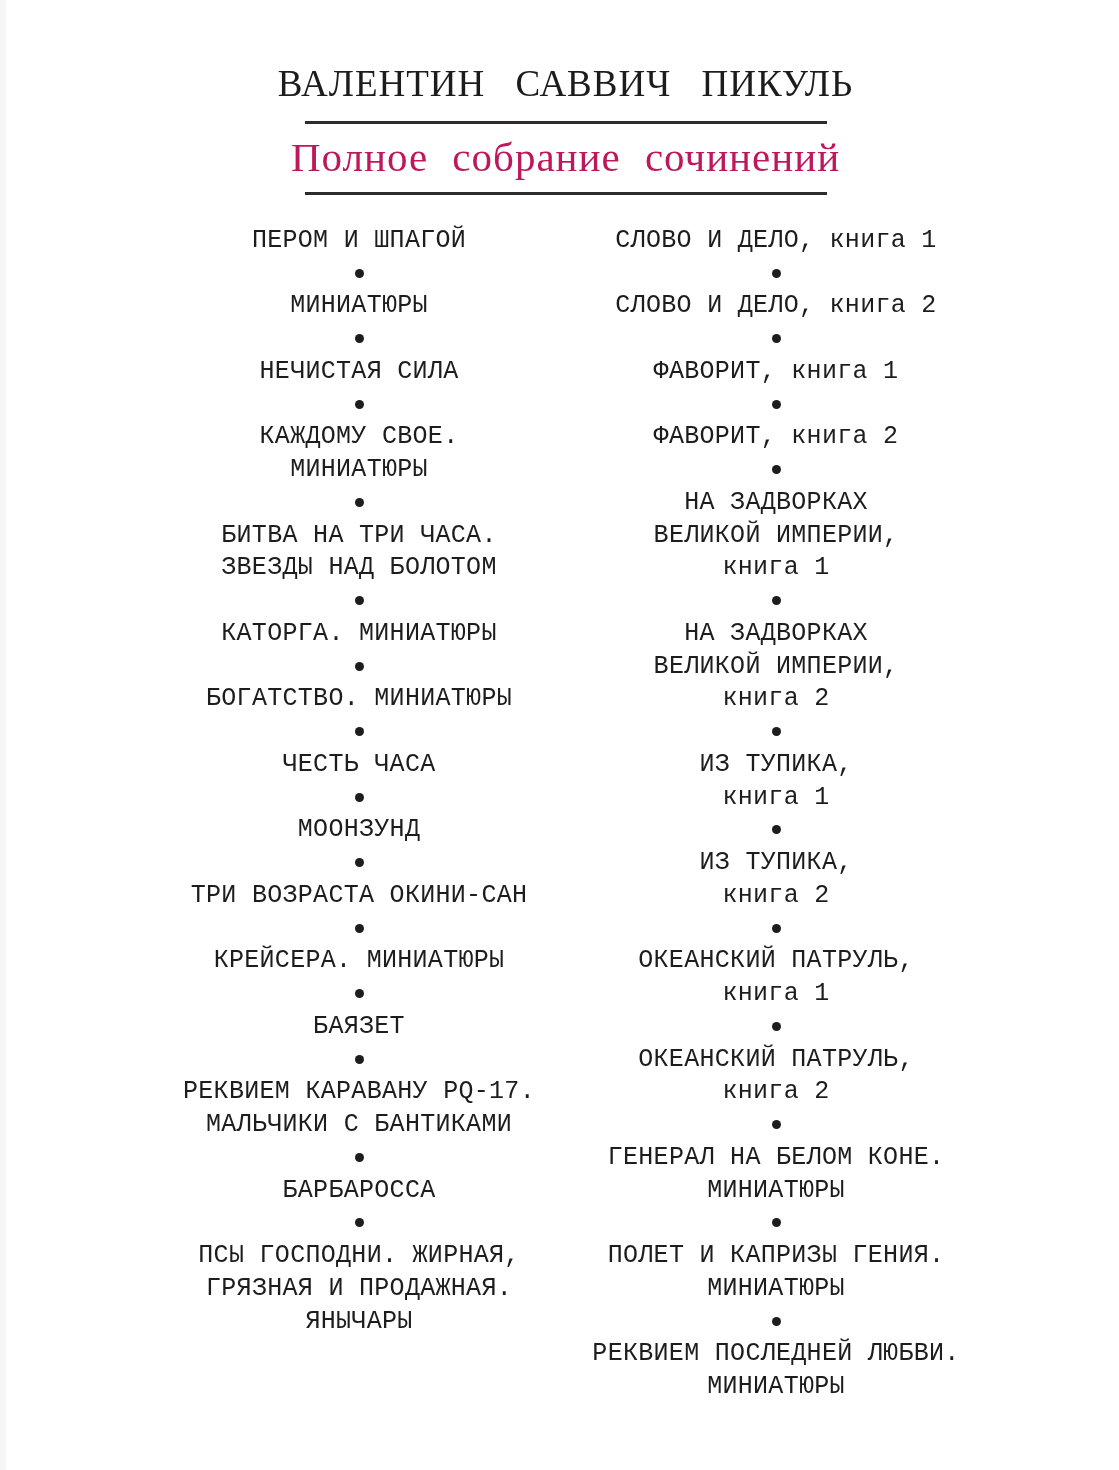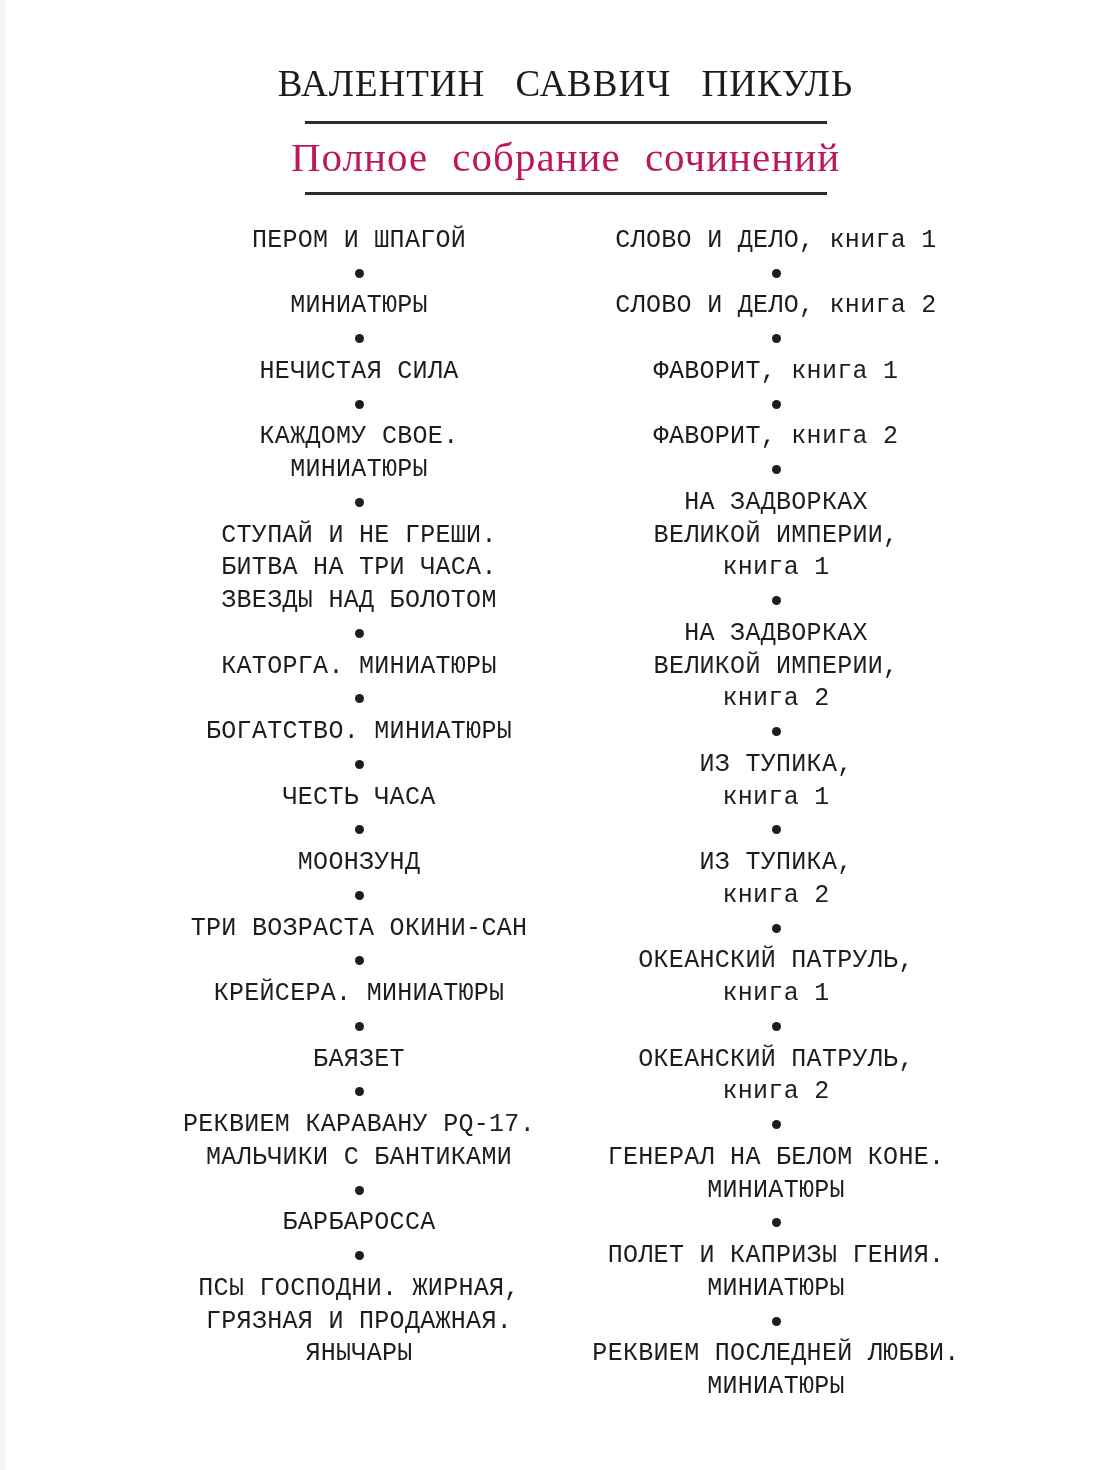--- a/index.html
+++ b/index.html
@@ -82,23 +82,20 @@
       <div class="slot">
         <span class="book-line">КАЖДОМУ СВОЕ.</span>
       </div>
       <div class="slot">
         <span class="book-line">МИНИАТЮРЫ</span>
       </div>
       <div class="slot">
         <span class="bullet-dot" title="•"></span>
       </div>
       <div class="slot">
-        <span class="book-line">СТУПАЙ И НЕ ГРЕШИ.</span>
-      </div>
-      <div class="slot">
         <span class="book-line">БИТВА НА ТРИ ЧАСА.</span>
       </div>
       <div class="slot">
         <span class="book-line">ЗВЕЗДЫ НАД БОЛОТОМ</span>
       </div>
       <div class="slot">
         <span class="bullet-dot" title="•"></span>
       </div>
       <div class="slot">
         <span class="book-line">КАТОРГА. МИНИАТЮРЫ</span>

